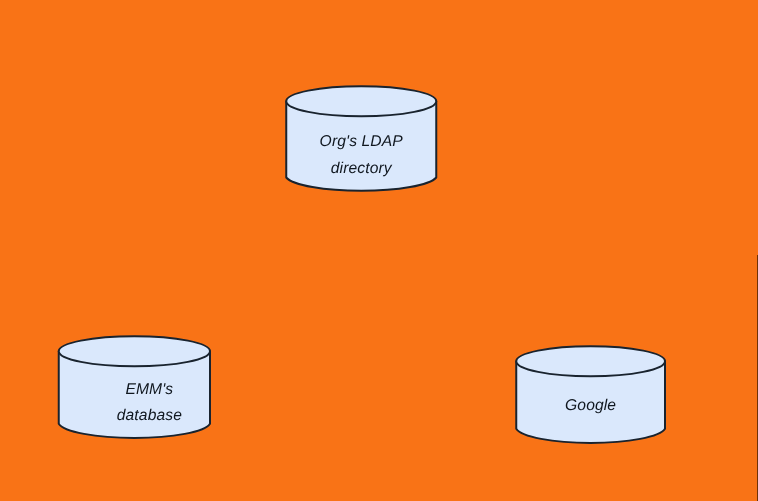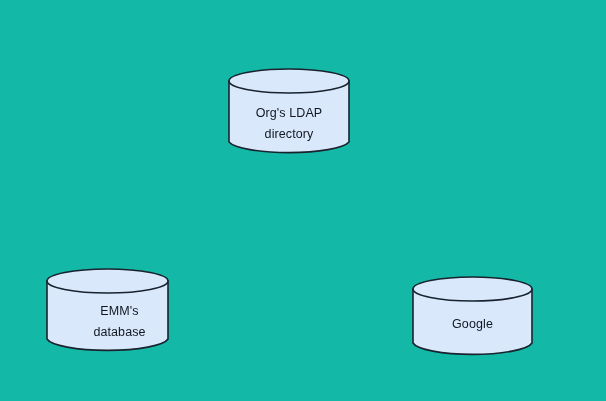--- a/index.html
+++ b/index.html
@@ -5,23 +5,24 @@
 <style>
   html, body {
     margin: 0;
     padding: 0;
     background: #000000;
   }
   #canvas {
     position: relative;
     width: 606px;
     height: 401px;
-    background: #14b8a6;
+    background: #f97316;
     overflow: hidden;
     font-family: "Liberation Sans", "DejaVu Sans", sans-serif;
+    font-style: italic;
   }
   .node {
     position: absolute;
   }
   .node svg {
     display: block;
     position: absolute;
     left: 0;
     top: 0;
     overflow: visible;

